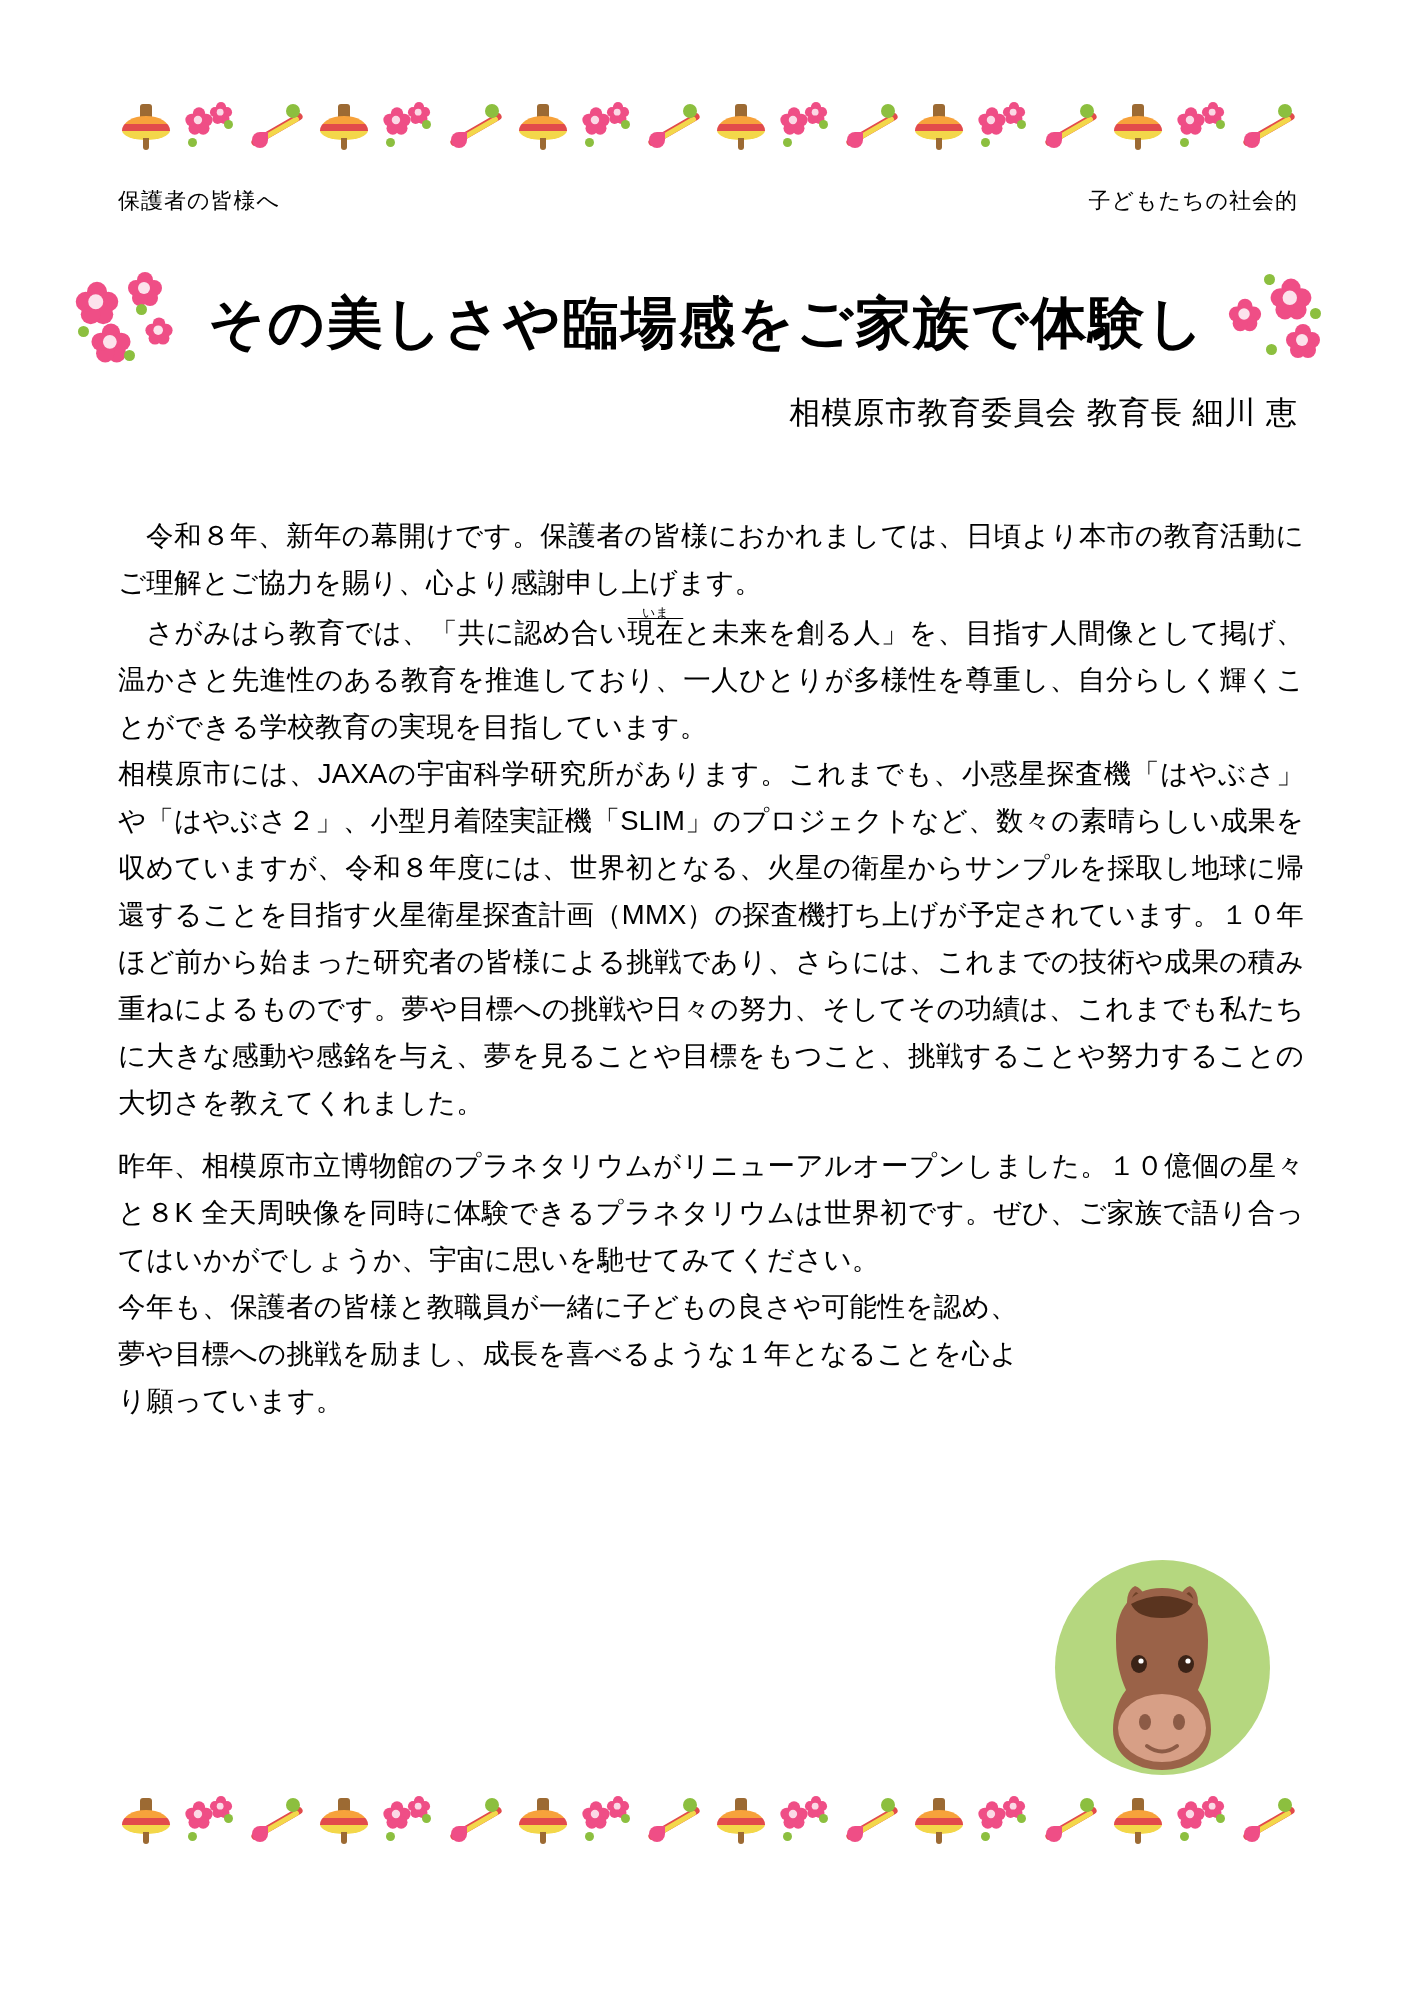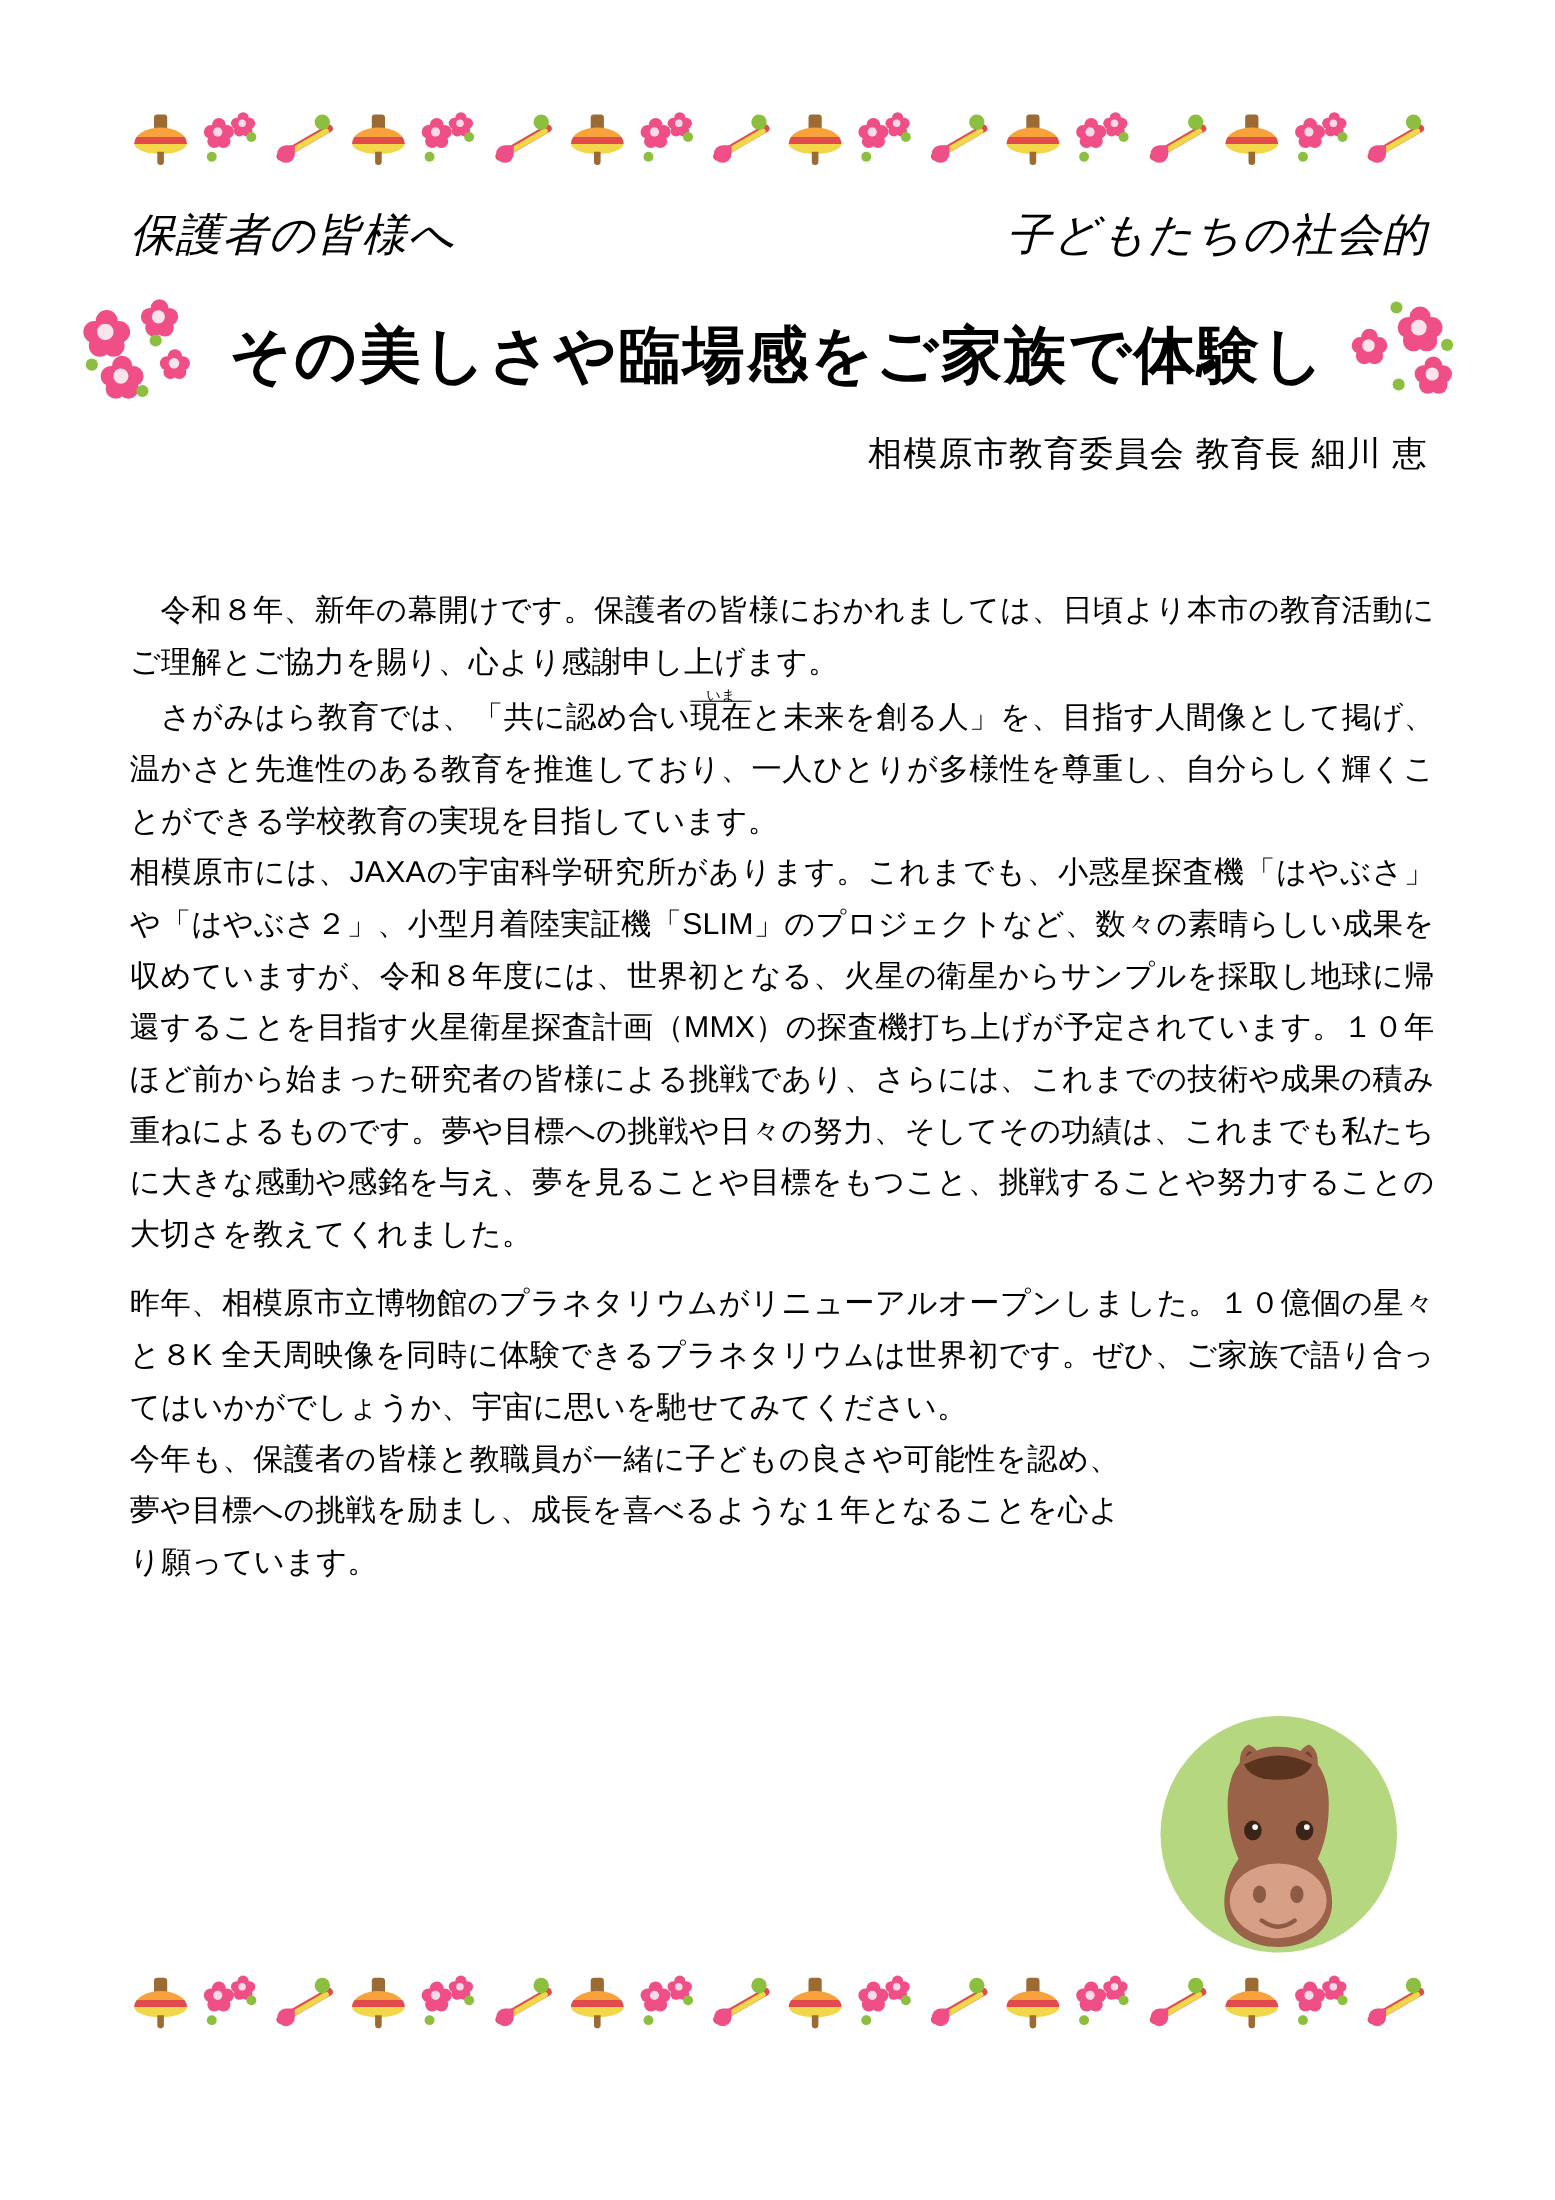--- a/index.html
+++ b/index.html
@@ -140,23 +140,22 @@
 
   
   .header-row {
     position: absolute;
     top: 186px;
     left: 118px;
     width: 1180px;
     display: flex;
     justify-content: space-between;
     align-items: center;
-    font-size: 41px;
+    font-size: 22px;
     letter-spacing: 1px;
-    font-style: italic;
   }
   .header-left { }
   .header-right { }
 
   
   .title-band {
     position: absolute;
     top: 268px;
     left: 60px;
     width: 1294px;
@@ -218,21 +217,20 @@
   
   .body {
     position: absolute;
     top: 512px;
     left: 118px;
     width: 1186px;
     font-size: 27.5px;
     line-height: 47px;
     letter-spacing: 0.2px;
     text-align: justify;
-    margin-top: 19px;
   }
   .para {
     margin: 0 0 0 0;
   }
   .para + .para { margin-top: 0px; }
   .gap { height: 16px; }
 
   ruby { ruby-align: center; }
   rt {
     font-size: 13px;

